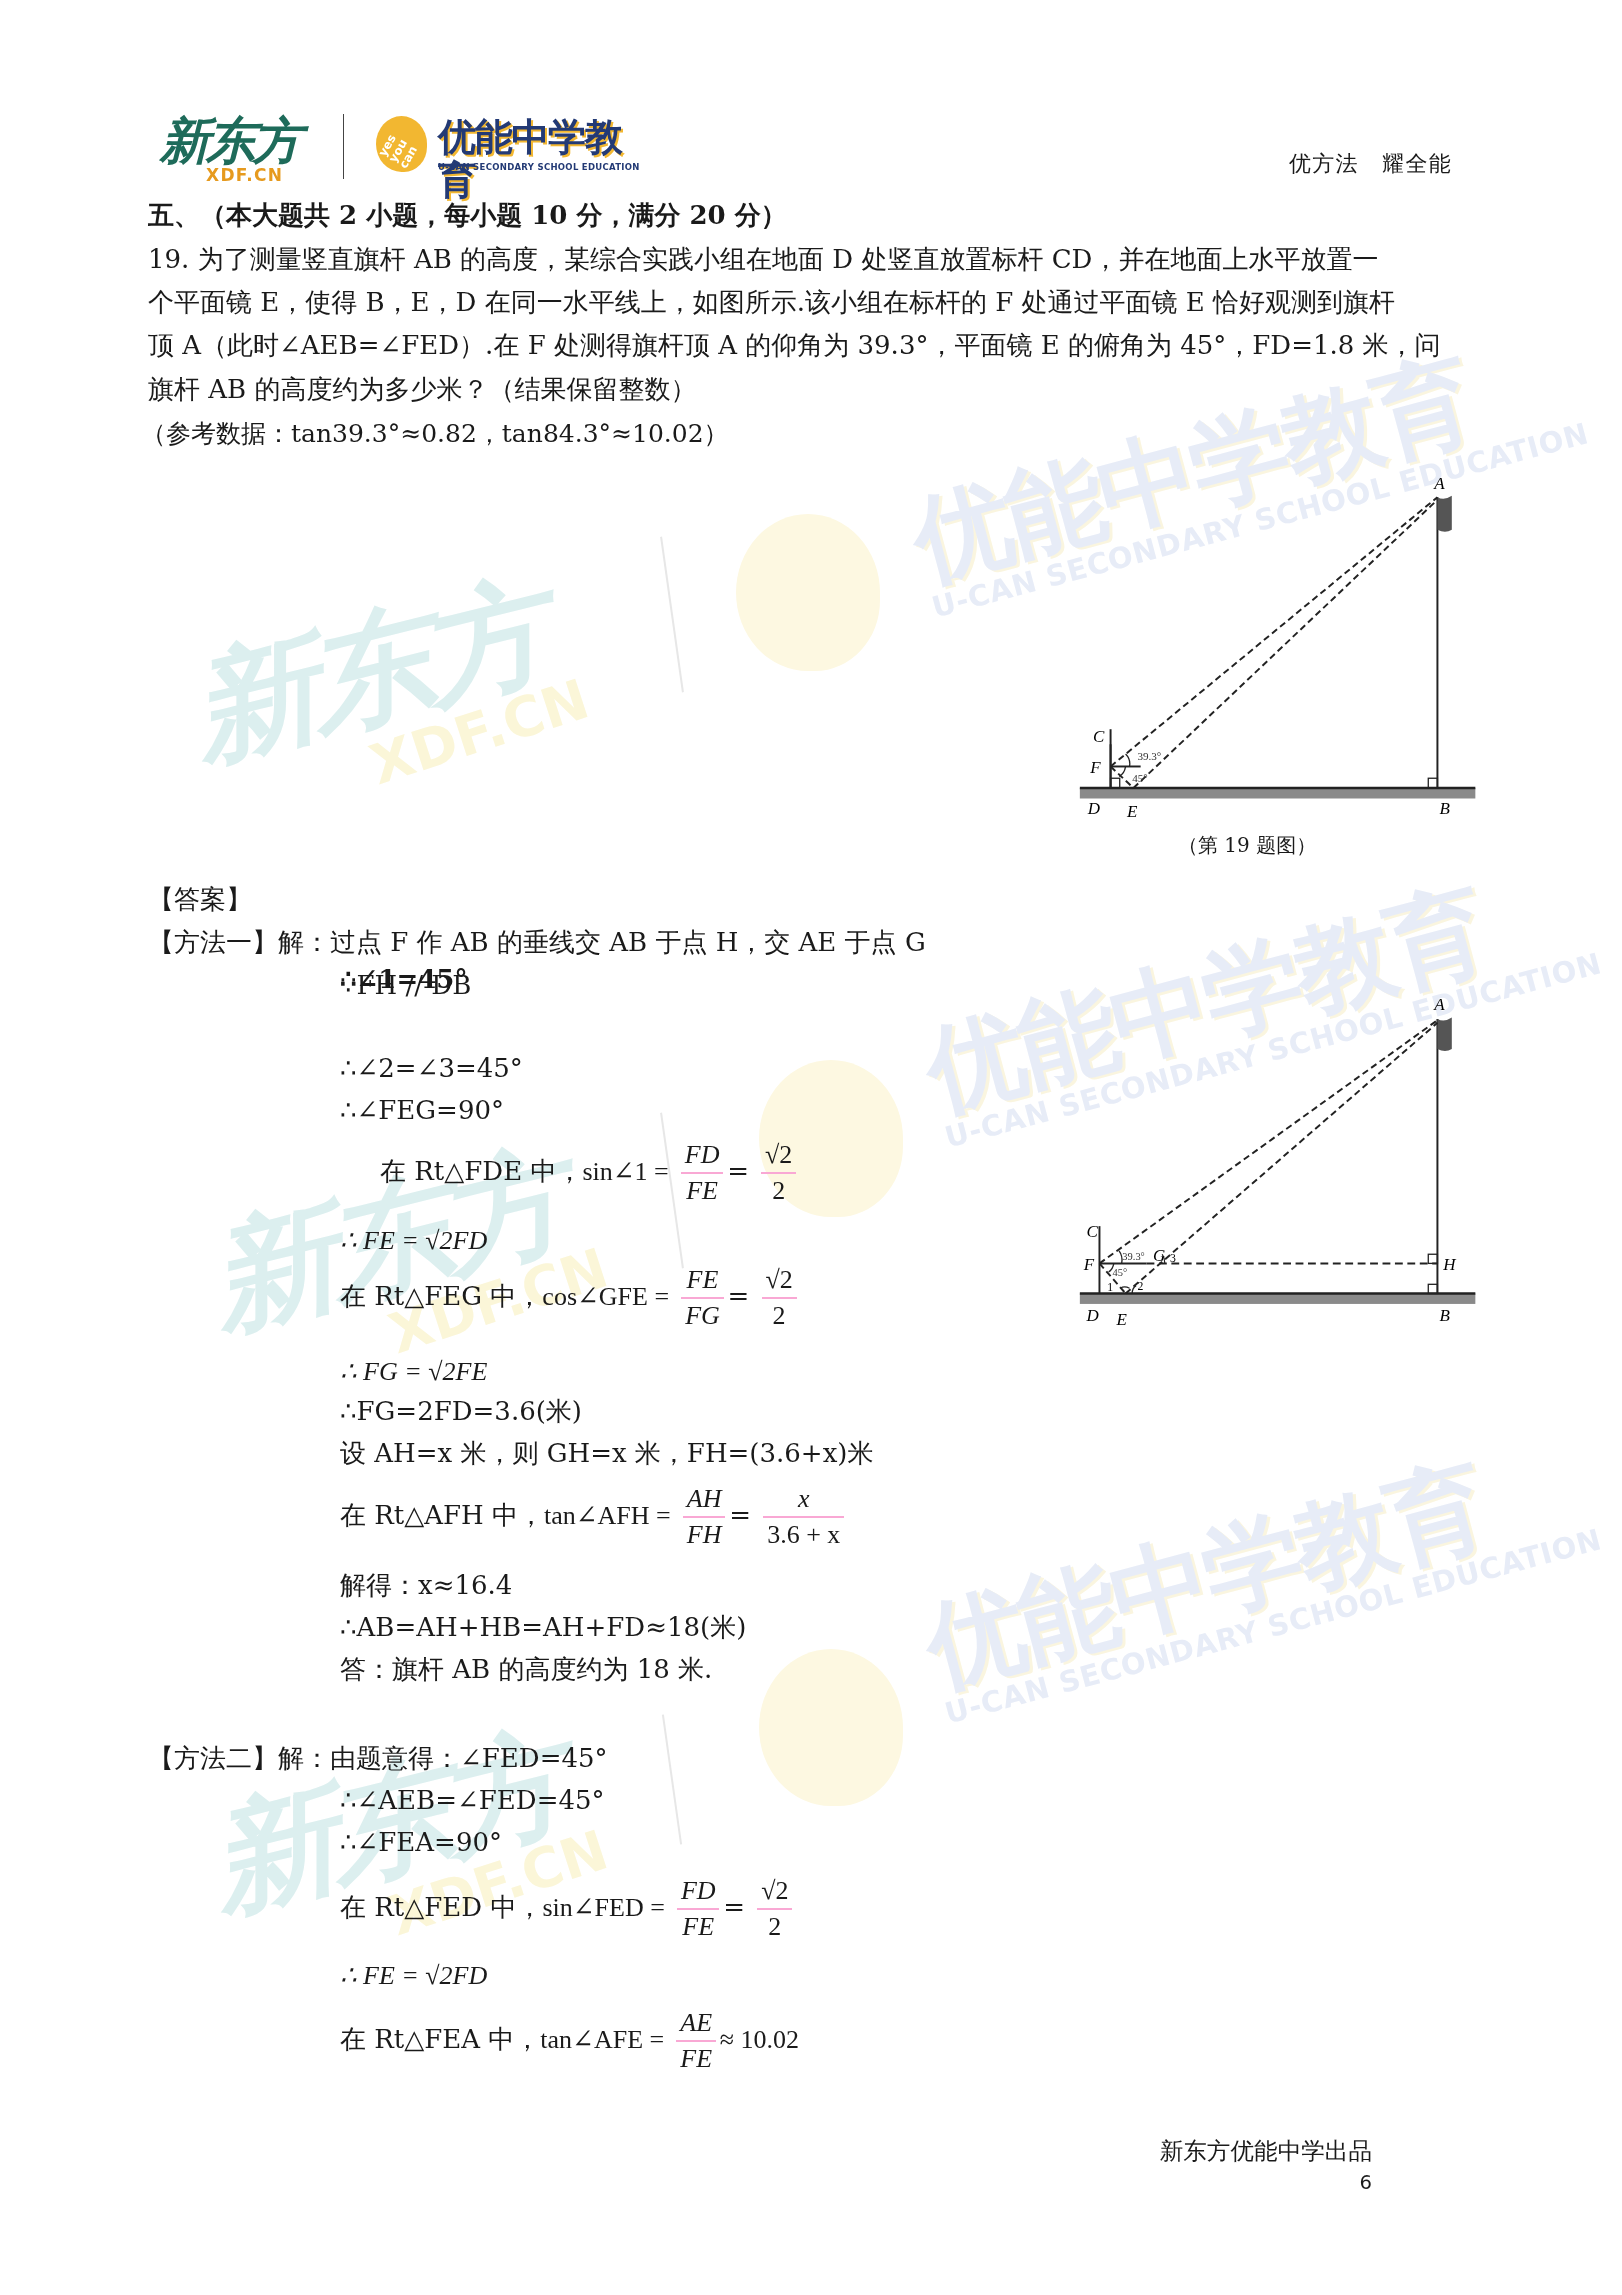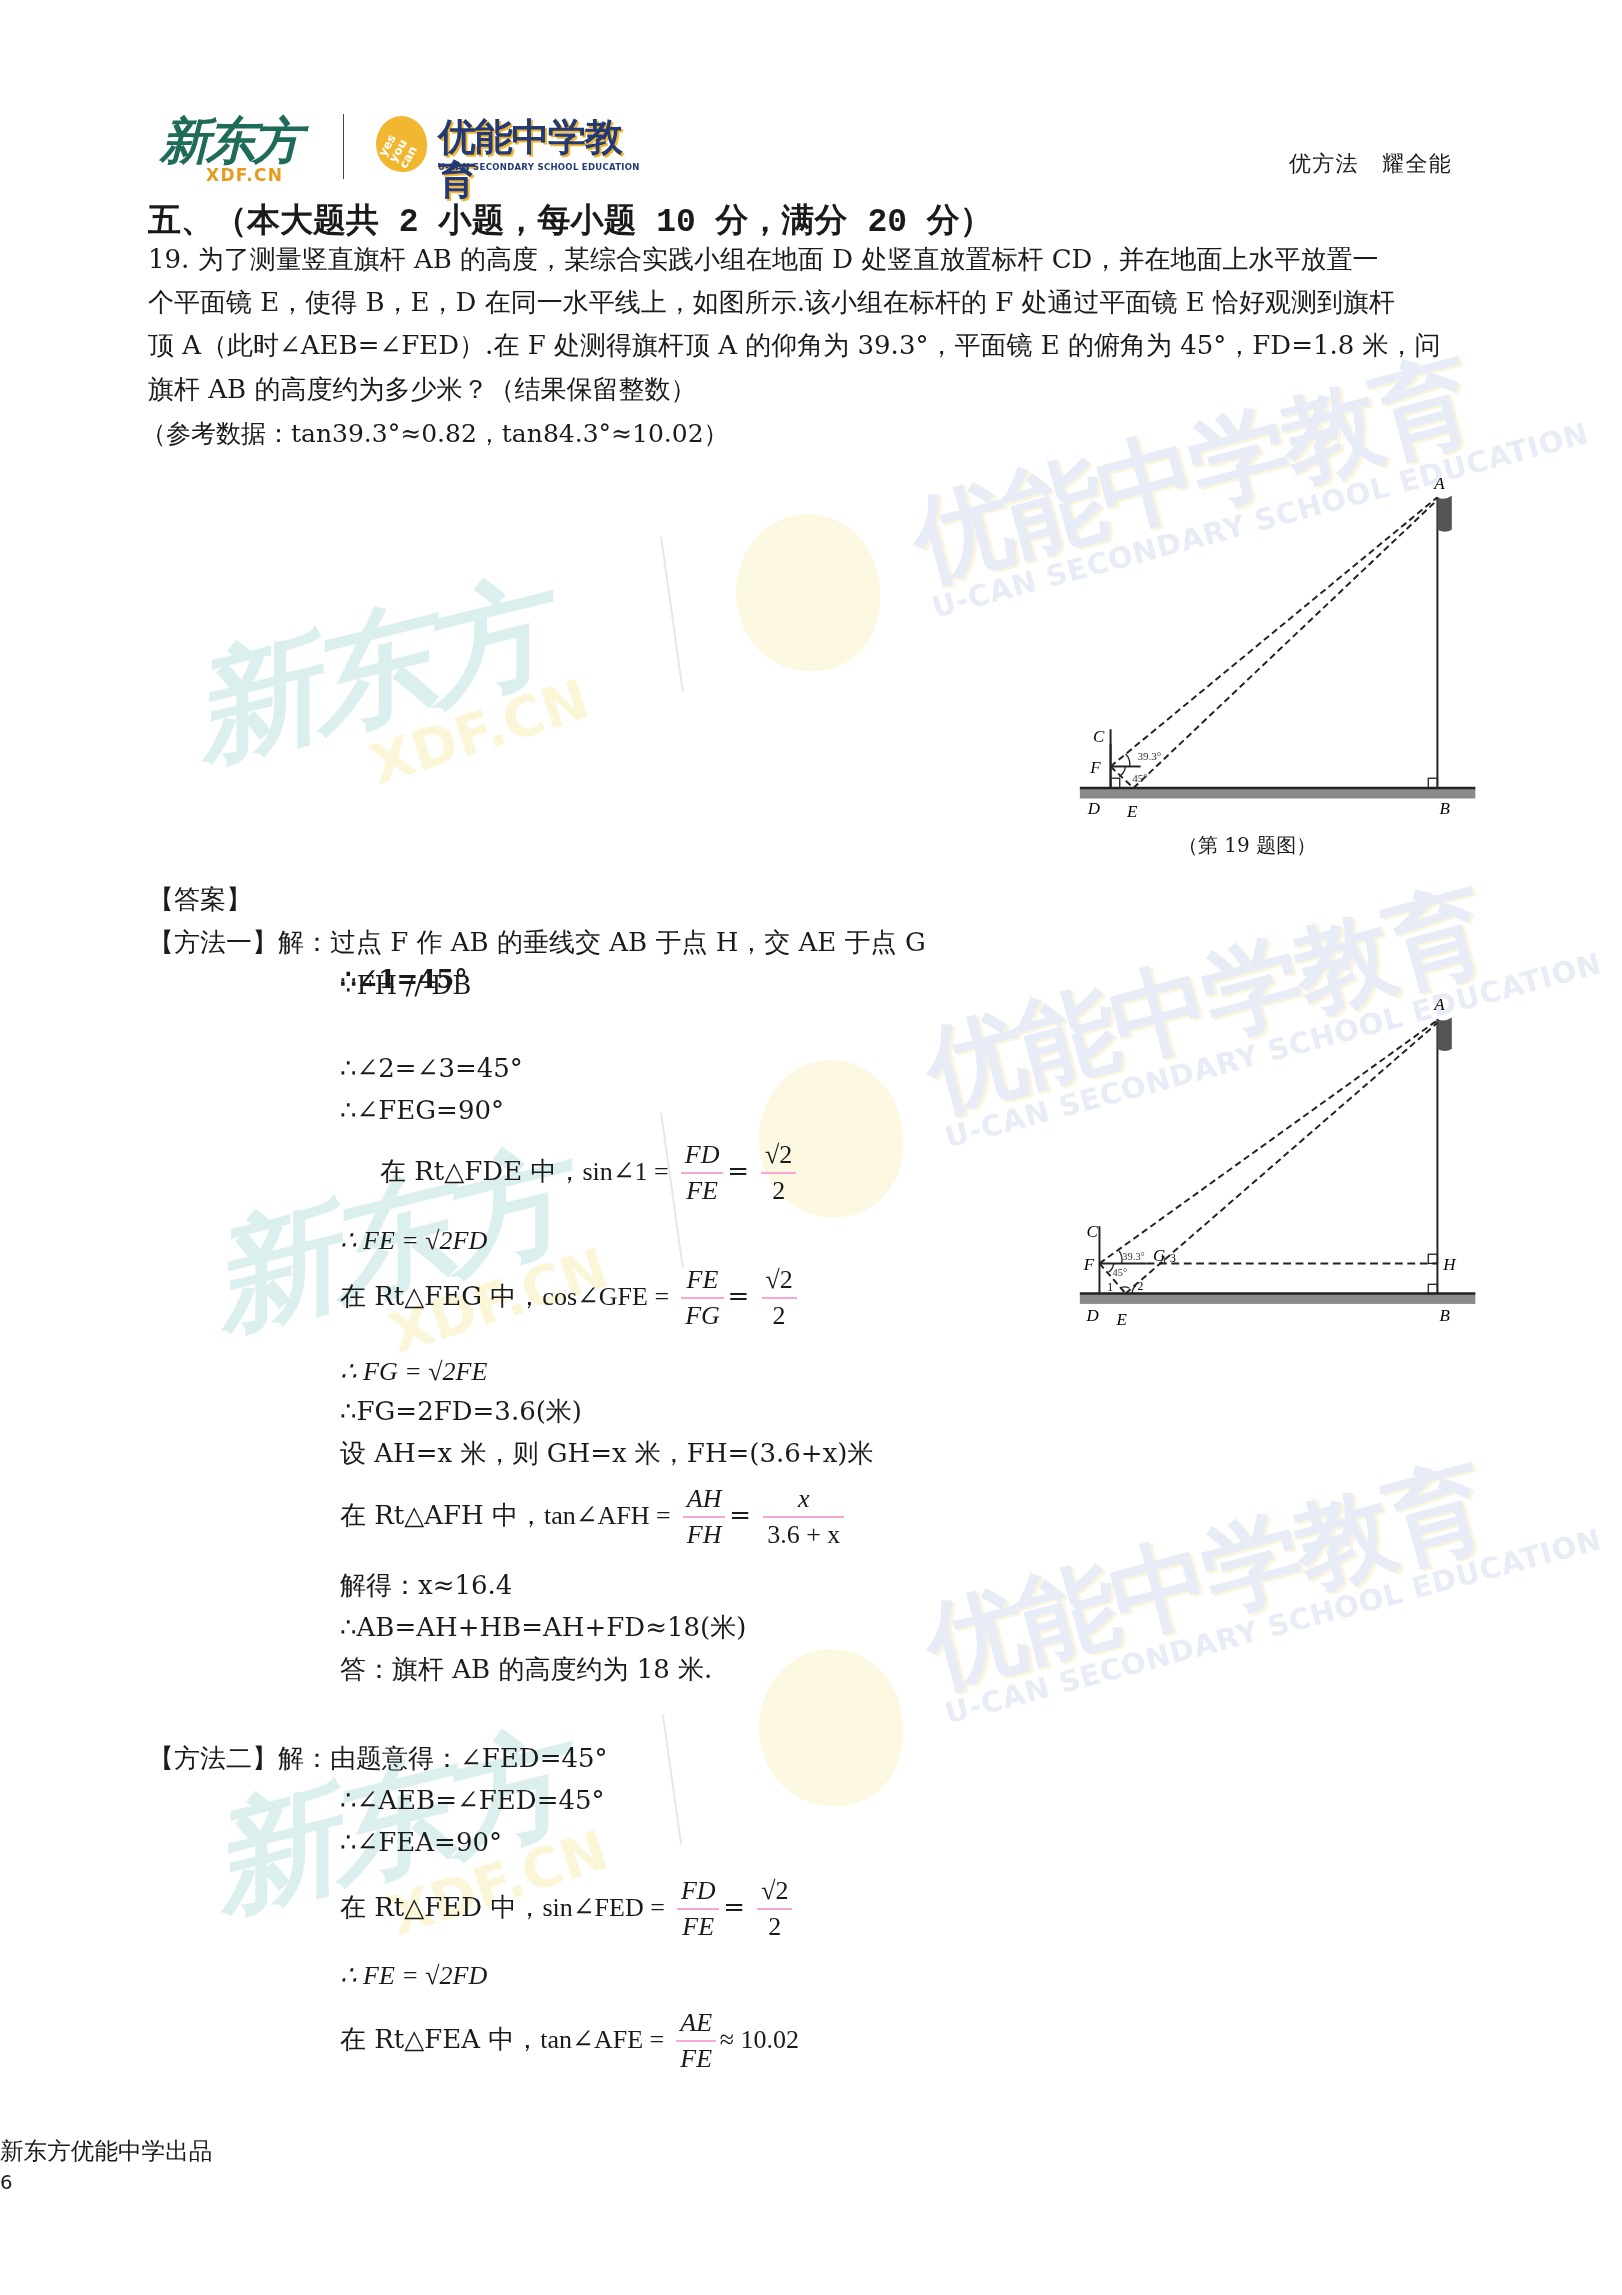--- a/index.html
+++ b/index.html
@@ -33,31 +33,31 @@
   .wm-xdf { font-family: "DejaVu Sans", sans-serif; font-weight: bold; color: #dcefef; }
   .wm-xdf .c { font-size: 124px; letter-spacing: -9.2px; line-height: 124px; transform: skewY(-14deg); display: block; }
   .wm-xdf .e { font-size: 55px; color: #fbf6d8; margin-left: 164px; margin-top: -26px; display: block; transform: rotate(-18deg); }
   .wm-ucan { font-family: "DejaVu Sans", sans-serif; font-weight: bold; color: #e7ecf7; transform: rotate(-15deg); transform-origin: left top; }
   .wm-ucan .c { font-size: 98px; line-height: 98px; letter-spacing: -2.6px; text-shadow: 2.6px 2.6px 0 #faf5df; }
   .wm-ucan .e { font-size: 29px; letter-spacing: 0.7px; }
   .wm-bubble { width: 144px; height: 157px; border-radius: 50% 50% 45% 50%; background: #fdf8e1; }
   .wm-line { width: 2px; background: #e7e7e7; transform: rotate(-8deg); }
 
   
-  .section-title { left: 148px; top: 198px; font-size: 33px; font-weight: bold; font-family: Liberation Mono, monospace; }
+  .section-title { left: 148px; top: 198px; font-size: 26px; font-weight: bold; }
   .para { left: 148px; width: 1335px; font-size: 26px; line-height: 43px; }
   .indent { left: 340px; font-size: 26px; line-height: 39px; white-space: nowrap; }
 
   
   .frac { display: inline-block; vertical-align: middle; text-align: center; margin: 0 3.9px; }
   .frac .num, .frac .den { display: block; padding: 0 3.9px; line-height: 34px; }
   .frac .num { border-bottom: 2px solid #f9a8d4; }
 
   .caption { left: 1178px; top: 832px; font-size: 20px; }
-  .footer { left: 0; width: 1372px; text-align: left; font-size: 23.6px; }
+  .footer { left: 0; width: 1372px; text-align: right; font-size: 23.6px; }
   svg text { font-family: "Liberation Serif", serif; }
 </style>
 </head>
 <body>
 
 <div class="wm wm-line" style="left:671px;top:536px;height:157px;"></div>
 <div class="wm wm-xdf" style="left:203px;top:602px;">
   <span class="c">新东方</span>
     <span class="e">XDF.CN</span>
 </div>

